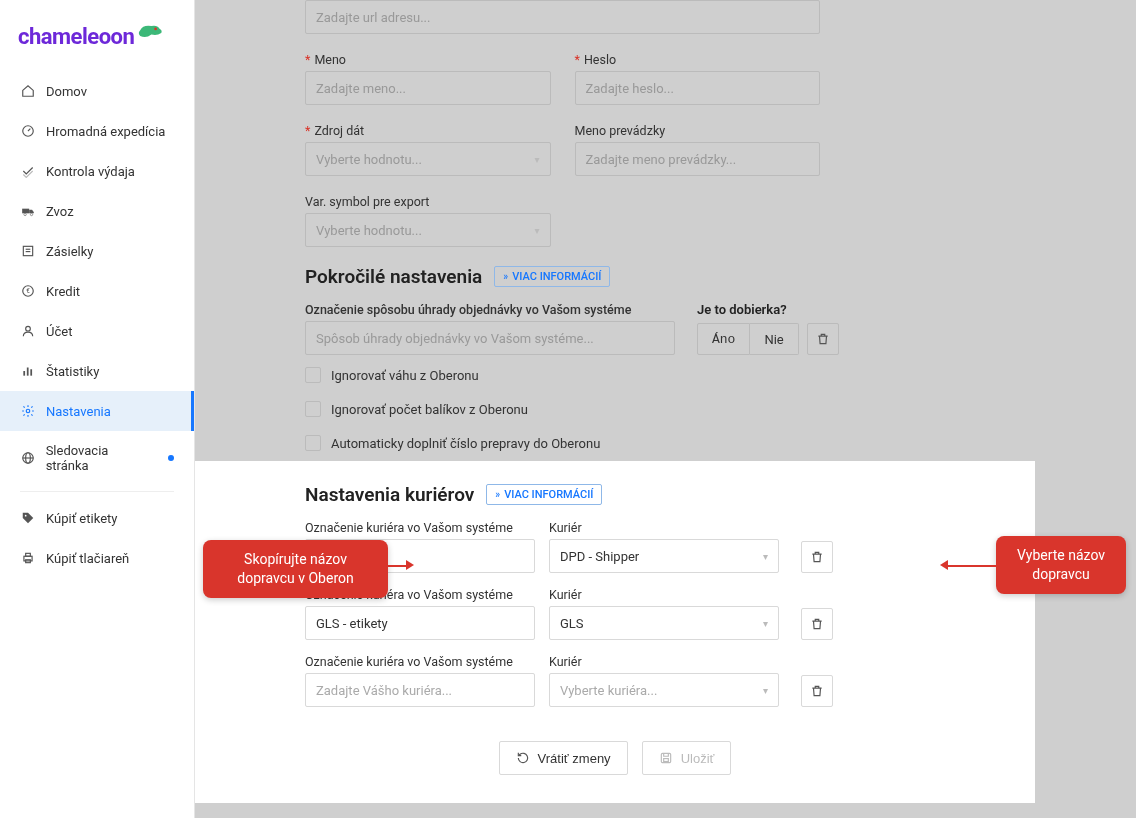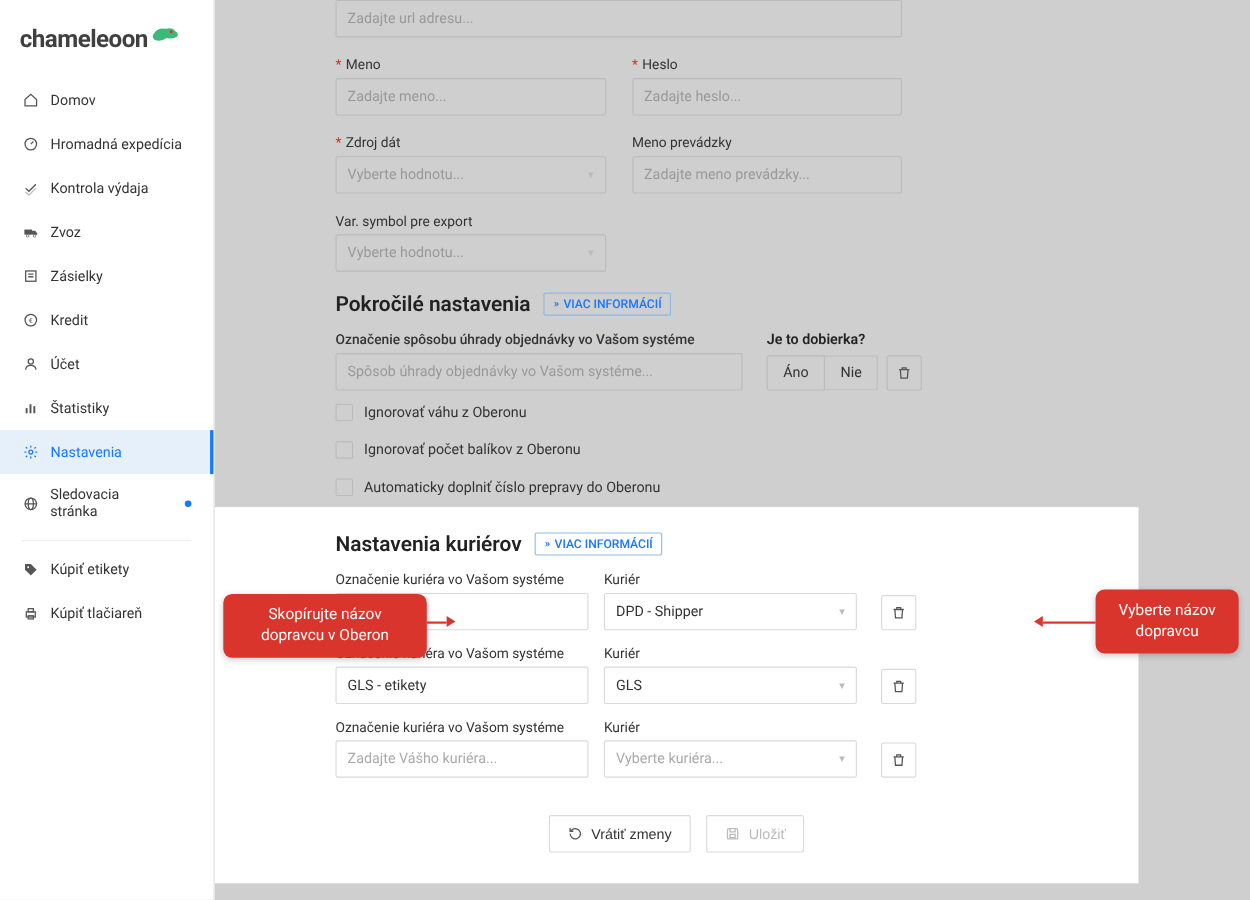--- a/index.html
+++ b/index.html
@@ -26,21 +26,21 @@
     display: flex;
     flex-direction: column;
     z-index: 2;
   }
   .logo-wrap {
     padding: 24px 18px 22px 18px;
   }
   .logo {
     font-size: 22px;
     font-weight: 700;
-    color: #404040;
+    color: #6d28d9;
     letter-spacing: -0.5px;
     display: flex;
     align-items: center;
   }
   .logo-lizard {
     width: 28px; height: 22px;
     margin-left: 2px;
     position: relative;
     top: -6px;
   }
@@ -148,21 +148,21 @@
   .cod-row { display:flex; align-items:flex-end; gap:22px; margin-bottom:12px; }
   .cod-left { flex:1; }
   .cod-right { display:flex; flex-direction:column; align-items:flex-start; gap:6px; }
   .segmented { display:flex; }
   .seg-btn {
     border:1px solid #bbb; background:#cfcfcf;
     height:32px; padding:0 14px; font-size:13px; cursor:pointer;
     display:flex; align-items:center;
   }
   .seg-btn + .seg-btn { border-left:none; }
-  .seg-btn:first-child { border-radius:2px 0 0 2px; }
+  .seg-btn:first-child { border-radius:2px 0 0 2px;font-family:Liberation Mono, monospace; }
   .seg-btn:last-child { border-radius:0 2px 2px 0; }
   .icon-btn {
     border:1px solid #bbb; background:#cfcfcf;
     height:32px; width:32px; border-radius:2px;
     display:flex; align-items:center; justify-content:center; cursor:pointer;
     margin-left:8px;
   }
   .checkbox-row {
     display:flex; align-items:center; gap:10px;
     font-size:13px; color:#333; margin-bottom:18px;

